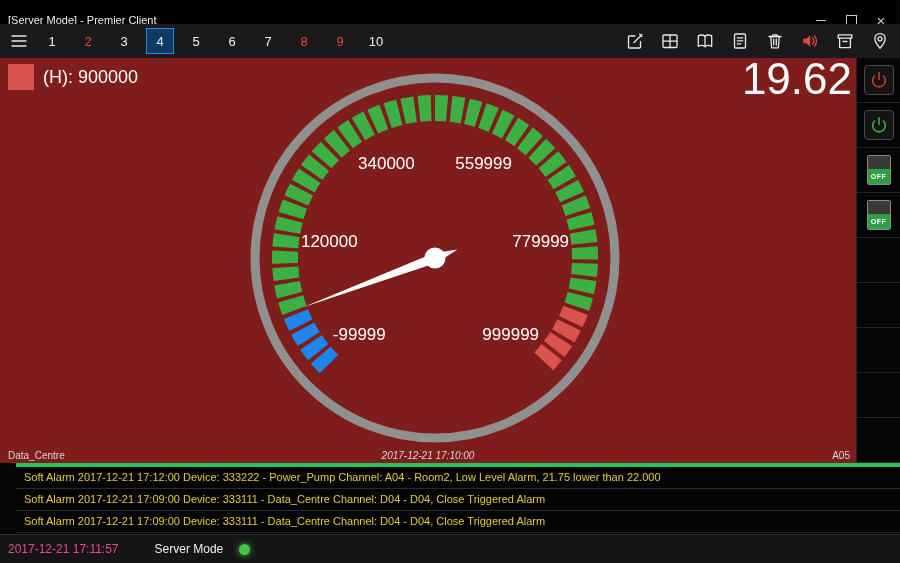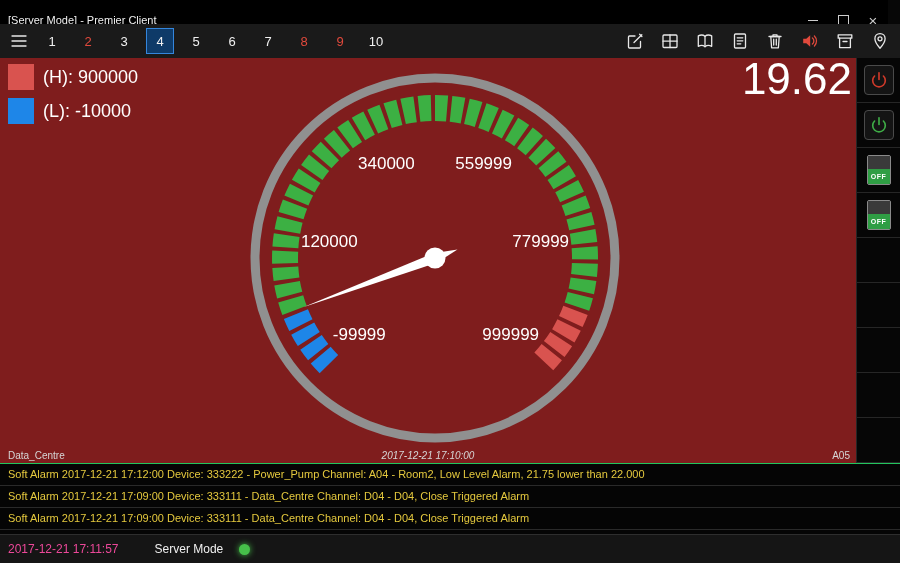--- a/index.html
+++ b/index.html
@@ -1,20 +1,20 @@
 <!DOCTYPE html>
 <html><head>
 <meta charset="utf-8">
 <style>
   html,body{margin:0;padding:0;background:#000;}
   #app{position:relative;width:900px;height:563px;background:#070707;overflow:hidden;
        font-family:"Liberation Sans",sans-serif;color:#fff;}
 
   
-  #titlebar{position:absolute;top:0;left:0;right:12px;height:40px;background:#000;
+  #titlebar{position:absolute;top:0;left:0;right:4px;height:40px;background:#000;
             display:flex;align-items:center;font-size:11px;color:#f0f0f0;}
   #titlebar .title-text{padding-left:8px;}
   .win-controls{margin-left:auto;display:flex;height:100%;}
   .wc{width:30px;display:flex;align-items:center;justify-content:center;color:#ccc;cursor:default;}
   .min-glyph{display:block;width:10px;border-top:1px solid #ccc;}
   .max-glyph{display:block;width:9px;height:9px;border:1px solid #ccc;}
   .close-glyph{font-size:15px;line-height:1;}
 
   
   #toolbar{position:absolute;top:24px;left:0;right:0;height:34px;background:#1a1a1a;
@@ -57,21 +57,21 @@
              display:flex;align-items:center;justify-content:center;}
   .side-btn{width:30px;height:30px;background:#141414;border:1px solid #4a4a4a;border-radius:4px;
             display:flex;align-items:center;justify-content:center;padding:0;cursor:pointer;}
   .switch{width:22px;height:28px;border:1px solid #8a8a8a;border-radius:2px;overflow:hidden;
           display:flex;flex-direction:column;cursor:pointer;background:#222;}
   .switch-top{flex:1;background:#3a3a3a;}
   .switch-bottom{height:15px;background:#2f9e44;color:#fff;font-size:7px;font-weight:bold;
                  display:flex;align-items:center;justify-content:center;letter-spacing:.5px;}
 
   
-  #alarmlist{position:absolute;top:463px;left:0;right:0;height:72px;border-top:1px solid #22c55e;background:#050505;}
+  #alarmlist{position:absolute;top:463px;left:16px;right:0;height:72px;border-top:4px solid #22c55e;background:#050505;}
   .alarm-row{height:21px;line-height:21px;padding-left:8px;font-size:11px;color:#e5c93e;
              border-bottom:1px solid #2a2a2a;white-space:nowrap;overflow:hidden;cursor:default;}
 
   
   #statusbar{position:absolute;bottom:0;left:0;right:0;height:28px;background:#151515;
              border-top:1px solid #2e2e2e;display:flex;align-items:center;font-size:12px;}
   .sb-datetime{padding-left:8px;color:#ec4899;}
   .sb-mode{margin-left:36px;color:#f0f0f0;}
   .sb-dot{width:11px;height:11px;border-radius:50%;background:#46c14a;box-shadow:0 0 6px #46c14a;margin-left:16px;}
   .sb-pages{position:absolute;left:50%;transform:translateX(-50%);display:flex;height:100%;}
@@ -173,24 +173,20 @@
           </svg>
       </button>
     </div>
   </div>
 
   <div id="main">
     <div class="legend">
       <div class="legend-row">
         <span class="swatch" style="background: rgb(217, 83, 79);"></span>
         <span class="legend-label">(H): 900000</span>
-      </div>
-      <div class="legend-row">
-        <span class="swatch" style="background: rgb(30, 134, 232);"></span>
-        <span class="legend-label">(L): -10000</span>
       </div>
     </div>
     <div class="big-value">19.62</div>
     <svg id="gauge-svg" width="384" height="384" viewBox="0 0 384 384">
         <circle cx="192" cy="192" r="180" fill="none" stroke="#909090" stroke-width="9"></circle>
         <path d="M85.9 298.1 A150 150 0 0 1 77.7 289.1" stroke="#1e86e8" stroke-width="26" fill="none"></path>
         <path d="M75.2 286.1 A150 150 0 0 1 68.0 276.4" stroke="#1e86e8" stroke-width="26" fill="none"></path>
         <path d="M65.8 273.1 A150 150 0 0 1 59.7 262.6" stroke="#1e86e8" stroke-width="26" fill="none"></path>
         <path d="M57.9 259.1 A150 150 0 0 1 52.9 248.1" stroke="#1e86e8" stroke-width="26" fill="none"></path>
         <path d="M51.5 244.4 A150 150 0 0 1 47.7 232.9" stroke="#3cb043" stroke-width="26" fill="none"></path>

